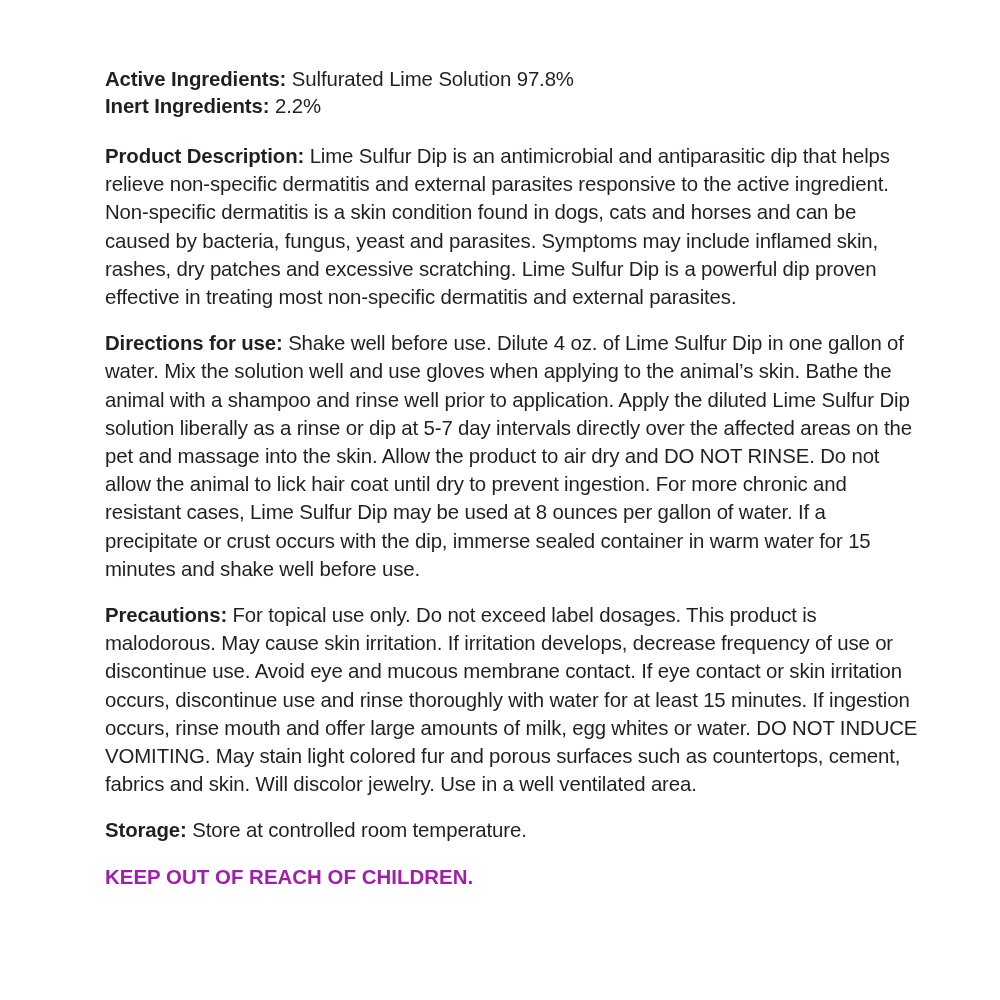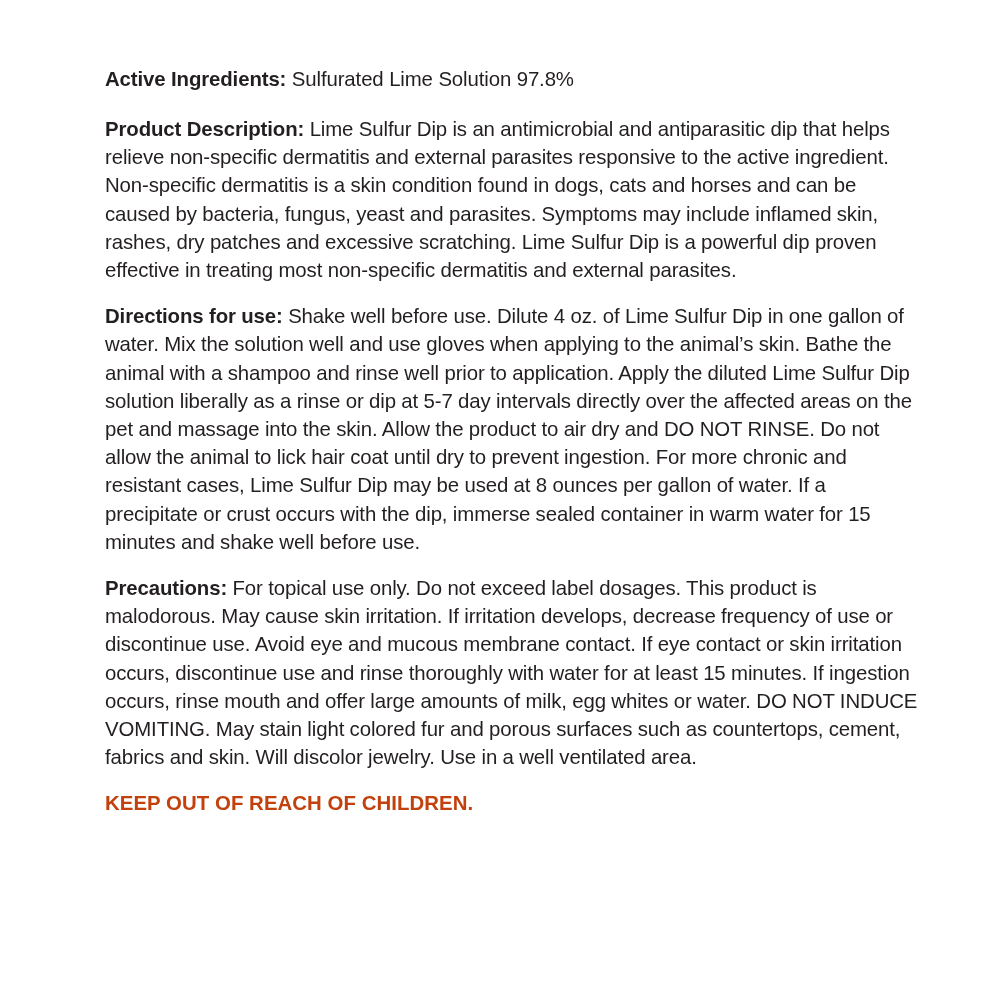--- a/index.html
+++ b/index.html
@@ -74,41 +74,43 @@
     line-height: 28px;
     color: #231f20;
     letter-spacing: -0.12px;
     margin-bottom: 19px;
   }
 
   .warning-line {
     font-size: 20.4px;
     line-height: 28px;
     font-weight: bold;
-    color: #c2410c;
+    color: #a21caf;
     letter-spacing: 0.05px;
   }
 
   .body-text {
     font-weight: normal;
   }
 </style>
 </head>
 <body>
 
 <div class="label-sheet">
   <div class="label-body">
 
     <div class="ingredients-block">
       <div class="ingredient-line"><span class="lead">Active Ingredients:</span> <span class="body-text">Sulfurated Lime Solution 97.8%</span></div>
+      <div class="ingredient-line"><span class="lead">Inert Ingredients:</span> <span class="body-text">2.2%</span></div>
     </div>
 
     <p class="para"><span class="lead">Product Description:</span> <span class="body-text">Lime Sulfur Dip is an antimicrobial and antiparasitic dip that helps relieve non-specific dermatitis and external parasites responsive to the active ingredient. Non-specific dermatitis is a skin condition found in dogs, cats and horses and can be caused by bacteria, fungus, yeast and parasites. Symptoms may include inflamed skin, rashes, dry patches and excessive scratching. Lime Sulfur Dip is a powerful dip proven effective in treating most non-specific dermatitis and external parasites.</span></p>
 
     <p class="para"><span class="lead">Directions for use:</span> <span class="body-text">Shake well before use. Dilute 4 oz. of Lime Sulfur Dip in one gallon of water. Mix the solution well and use gloves when applying to the animal’s skin. Bathe the animal with a shampoo and rinse well prior to application. Apply the diluted Lime Sulfur Dip solution liberally as a rinse or dip at 5-7 day intervals directly over the affected areas on the pet and massage into the skin. Allow the product to air dry and DO NOT RINSE. Do not allow the animal to lick hair coat until dry to prevent ingestion. For more chronic and resistant cases, Lime Sulfur Dip may be used at 8 ounces per gallon of water. If a precipitate or crust occurs with the dip, immerse sealed container in warm water for 15 minutes and shake well before use.</span></p>
 
     <p class="para"><span class="lead">Precautions:</span> <span class="body-text">For topical use only. Do not exceed label dosages. This product is malodorous. May cause skin irritation. If irritation develops, decrease frequency of use or discontinue use. Avoid eye and mucous membrane contact. If eye contact or skin irritation occurs, discontinue use and rinse thoroughly with water for at least 15 minutes. If ingestion occurs, rinse mouth and offer large amounts of milk, egg whites or water. DO NOT INDUCE VOMITING. May stain light colored fur and porous surfaces such as countertops, cement, fabrics and skin. Will discolor jewelry. Use in a well ventilated area.</span></p>
 
+    <div class="storage-line"><span class="lead">Storage:</span> <span class="body-text">Store at controlled room temperature.</span></div>
 
     <div class="warning-line">KEEP OUT OF REACH OF CHILDREN.</div>
 
   </div>
 </div>
 
 </body></html>

